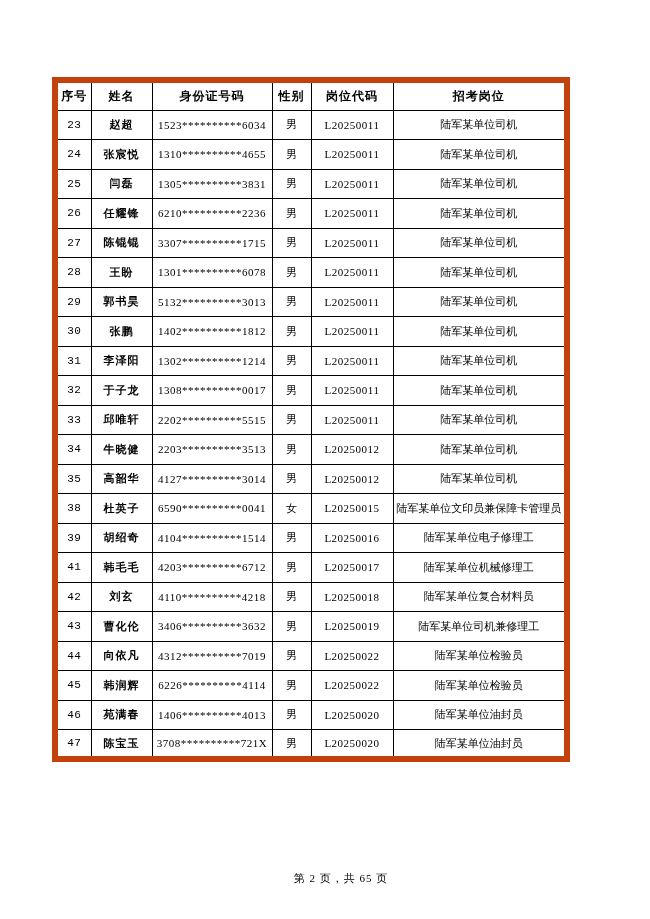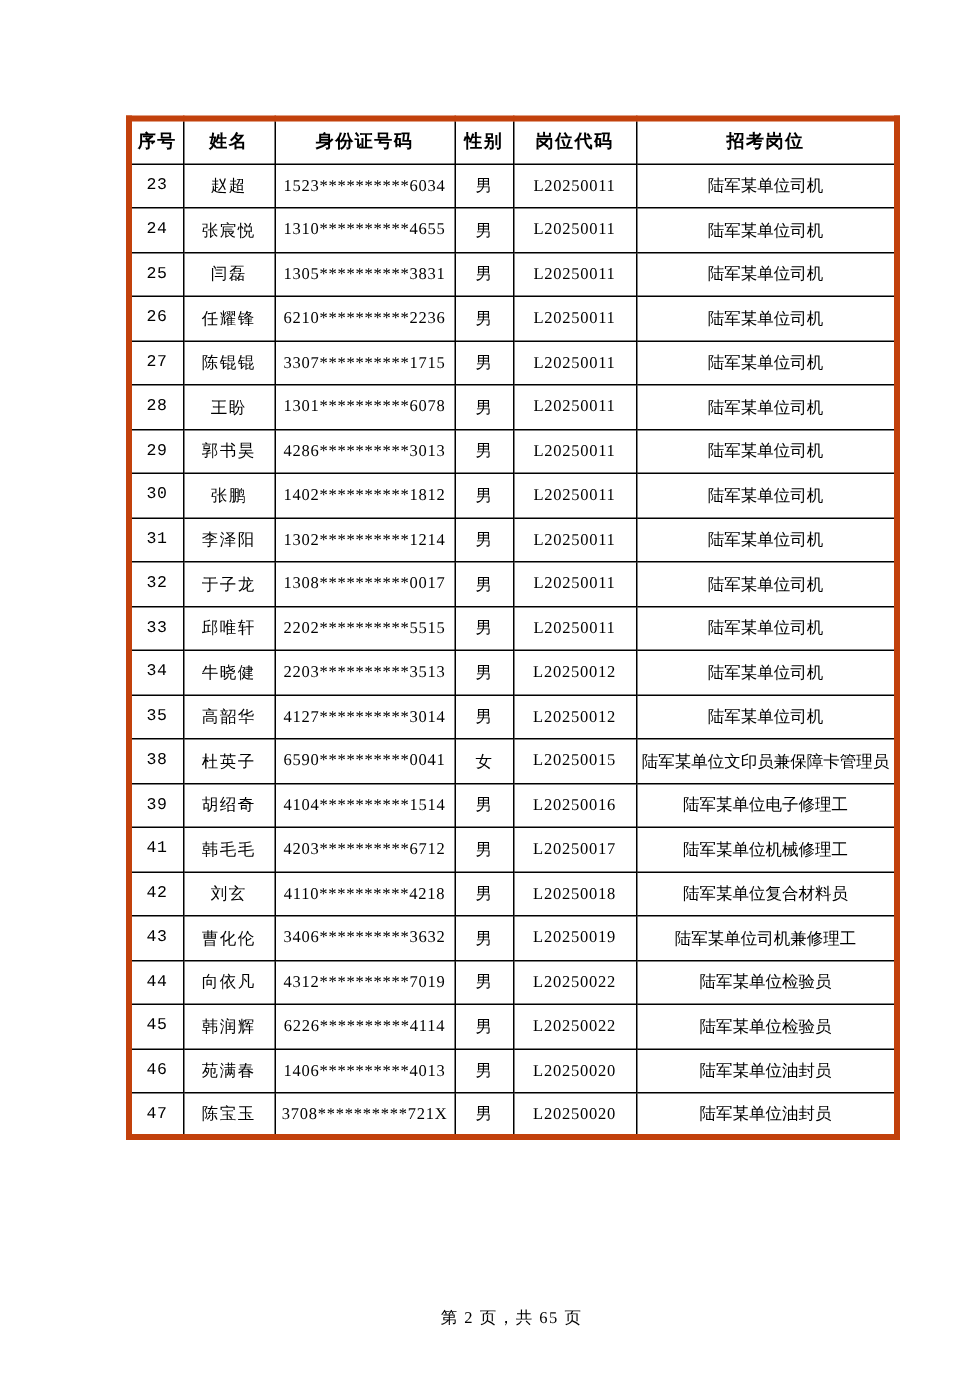--- a/index.html
+++ b/index.html
@@ -12,46 +12,46 @@
   }
   .page {
     position: relative;
     width: 650px;
     height: 919px;
     background: #ffffff;
     overflow: hidden;
   }
   table.roster {
     position: absolute;
-    left: 84px;
+    left: 52px;
     top: 77px;
     width: 512px;
     border-collapse: collapse;
     table-layout: fixed;
-    border: 4px solid #c2410c;
+    border: 6px solid #c2410c;
   }
   table.roster th,
   table.roster td {
     border: 1px solid #000000;
     text-align: center;
     vertical-align: middle;
     padding: 0;
     overflow: hidden;
     white-space: nowrap;
     height: 29.5px;
     font-size: 11px;
   }
   table.roster thead th {
     height: 30px;
     font-weight: bold;
     font-size: 12px;
     letter-spacing: 1px;
   }
   td.col-seq      { font-size: 11px; letter-spacing: 0.5px; font-family: Liberation Mono, monospace; }
-  td.col-name     { font-size: 12px; letter-spacing: 1px; }
+  td.col-name     { font-size: 12px; letter-spacing: 1px; font-weight: bold; }
   td.col-id_number{ font-size: 11px; letter-spacing: 0.5px; }
   td.col-gender   { font-size: 12px; }
   td.col-post_code{ font-size: 11px; letter-spacing: 0.5px; }
   td.col-post     {
     text-align: left;
     padding-left: 5px;
     font-size: 11px;
     letter-spacing: 0;
   }
   .page-footer {
@@ -134,21 +134,21 @@
           <td class="col-seq">28</td>
           <td class="col-name">王盼</td>
           <td class="col-id_number">1301**********6078</td>
           <td class="col-gender">男</td>
           <td class="col-post_code">L20250011</td>
           <td class="col-post">陆军某单位司机</td>
         </tr>
         <tr>
           <td class="col-seq">29</td>
           <td class="col-name">郭书昊</td>
-          <td class="col-id_number">4286**********3013</td>
+          <td class="col-id_number">5132**********3013</td>
           <td class="col-gender">男</td>
           <td class="col-post_code">L20250011</td>
           <td class="col-post">陆军某单位司机</td>
         </tr>
         <tr>
           <td class="col-seq">30</td>
           <td class="col-name">张鹏</td>
           <td class="col-id_number">1402**********1812</td>
           <td class="col-gender">男</td>
           <td class="col-post_code">L20250011</td>

